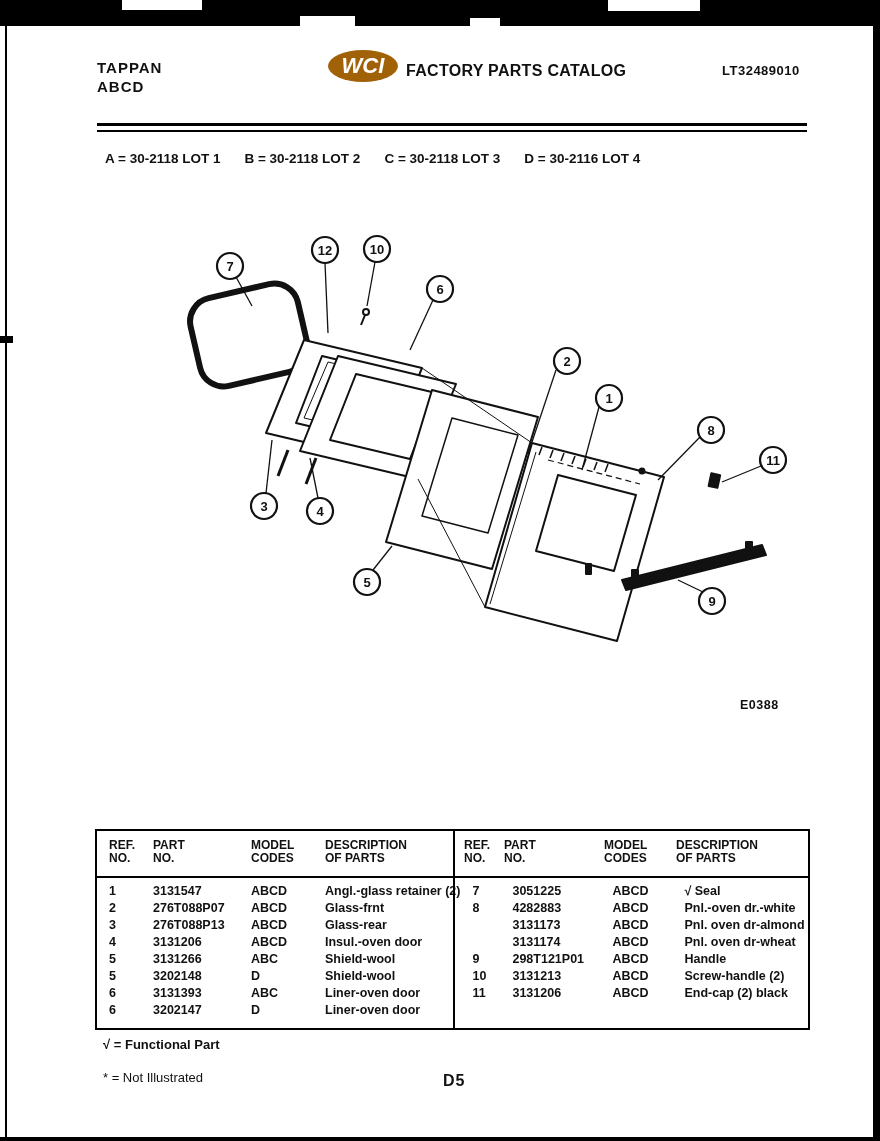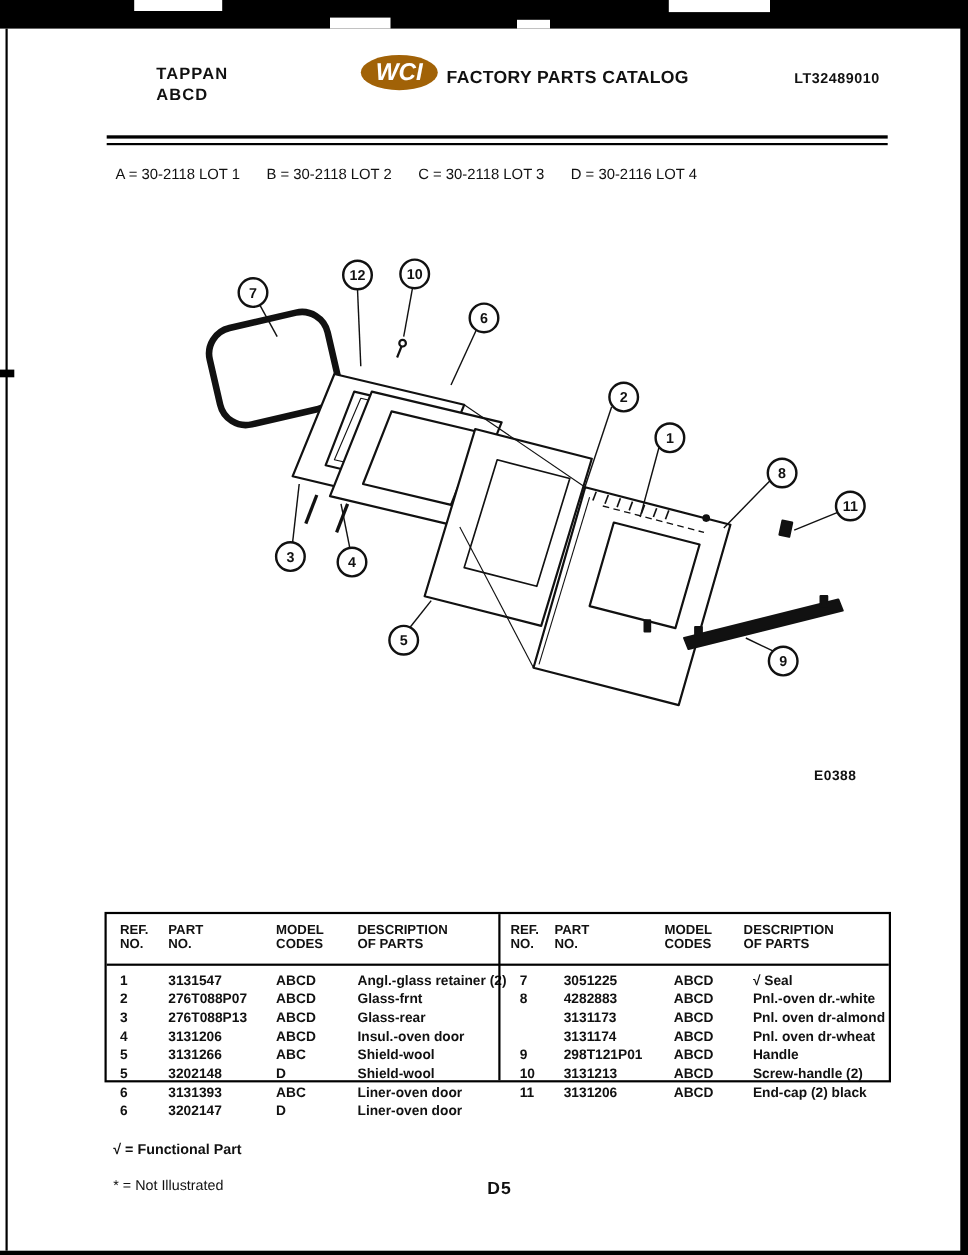--- a/index.html
+++ b/index.html
@@ -17,39 +17,39 @@
   .n1 { left:122px; top:0; width:80px; height:10px; }
   .n2 { left:300px; top:16px; width:55px; height:10px; }
   .n3 { left:608px; top:0; width:92px; height:11px; }
   .n4 { left:470px; top:18px; width:30px; height:8px; }
   .scan-right { position:absolute; right:0; top:0; bottom:0; width:7px; background:#000; z-index:5; }
   .scan-left { position:absolute; left:5px; top:26px; bottom:4px; width:2px; background:#000; z-index:5; }
   .scan-bottom { position:absolute; left:0; right:0; bottom:0; height:4px; background:#000; z-index:5; }
   .scan-tick { position:absolute; left:0; top:336px; width:13px; height:7px; background:#000; z-index:6; }
 
   
-  .brand { position:absolute; left:97px; top:58px; font-size:15px; font-weight:bold; letter-spacing:1px; line-height:19px;margin-left:45px; }
+  .brand { position:absolute; left:97px; top:58px; font-size:15px; font-weight:bold; letter-spacing:1px; line-height:19px; }
   .logo {
     position:absolute; left:328px; top:50px; width:70px; height:32px;
     background:#a16207; border-radius:50%;
     color:#fff; font-style:italic; font-weight:bold; font-size:22px;
     display:flex; align-items:center; justify-content:center;
   }
   .catalog-title { position:absolute; left:406px; top:62px; font-size:16px; font-weight:bold; letter-spacing:.3px; }
   .doc-number { position:absolute; left:722px; top:63px; font-size:13px; font-weight:bold; letter-spacing:.5px; }
   .double-rule { position:absolute; left:97px; top:123px; width:710px; height:9px; border-top:3px solid #000; border-bottom:2px solid #000; }
-  .lot-line { position:absolute; left:105px; top:151px; display:flex; gap:24px; font-size:13.5px; font-weight:normal; white-space:nowrap; }
+  .lot-line { position:absolute; left:105px; top:151px; display:flex; gap:24px; font-size:13.5px; font-weight:bold; white-space:nowrap; }
 
   
   .diagram { position:absolute; left:170px; top:228px; width:640px; height:460px; }
   .diagram text { font-family:"Liberation Sans", sans-serif; font-weight:bold; font-size:13px; text-anchor:middle; fill:#111; }
   .figure-code { position:absolute; left:740px; top:698px; font-size:12.5px; font-weight:bold; letter-spacing:.5px; }
 
   
-  .parts-table { position:absolute; left:95px; top:829px; width:715px; height:155px; border:2px solid #000; font-weight:bold; }
+  .parts-table { position:absolute; left:95px; top:829px; width:715px; height:201px; border:2px solid #000; font-weight:bold; }
   .tbl-divider { position:absolute; left:356px; top:0; bottom:0; width:2px; background:#000; }
   .tbl-header { display:flex; height:45px; padding-top:8px; }
   .tbl-rule { height:2px; background:#000; }
   .tbl-body { display:flex; padding-top:5px; }
   .half { flex:0 0 355px; }
   .half.rhs { flex:0 0 354px; margin-left:2px; }
   .hrow, .trow { display:grid; grid-template-columns:44px 98px 74px 1fr; padding-left:12px; }
   .half.rhs .hrow, .half.rhs .trow { padding-left:10px; grid-template-columns:40px 100px 72px 1fr; }
   .hcell { font-size:12px; line-height:13px; }
   .trow { height:17px; font-size:12.5px; line-height:17px; white-space:nowrap; }

